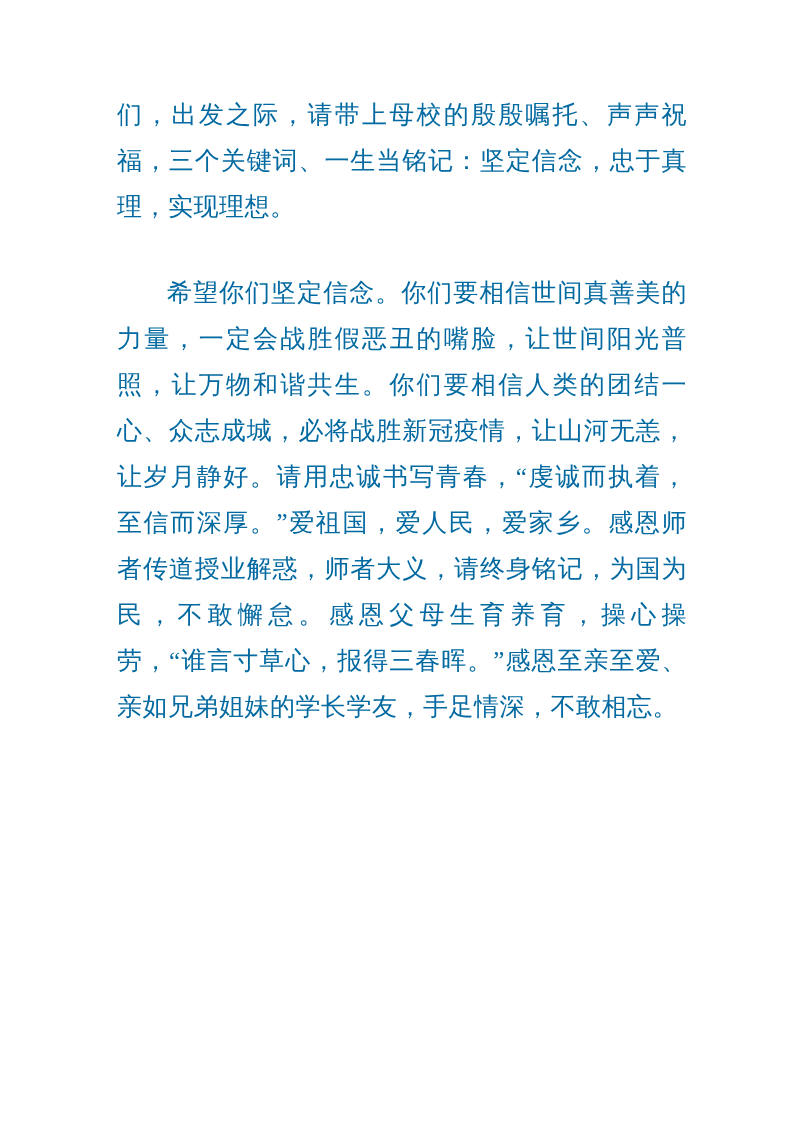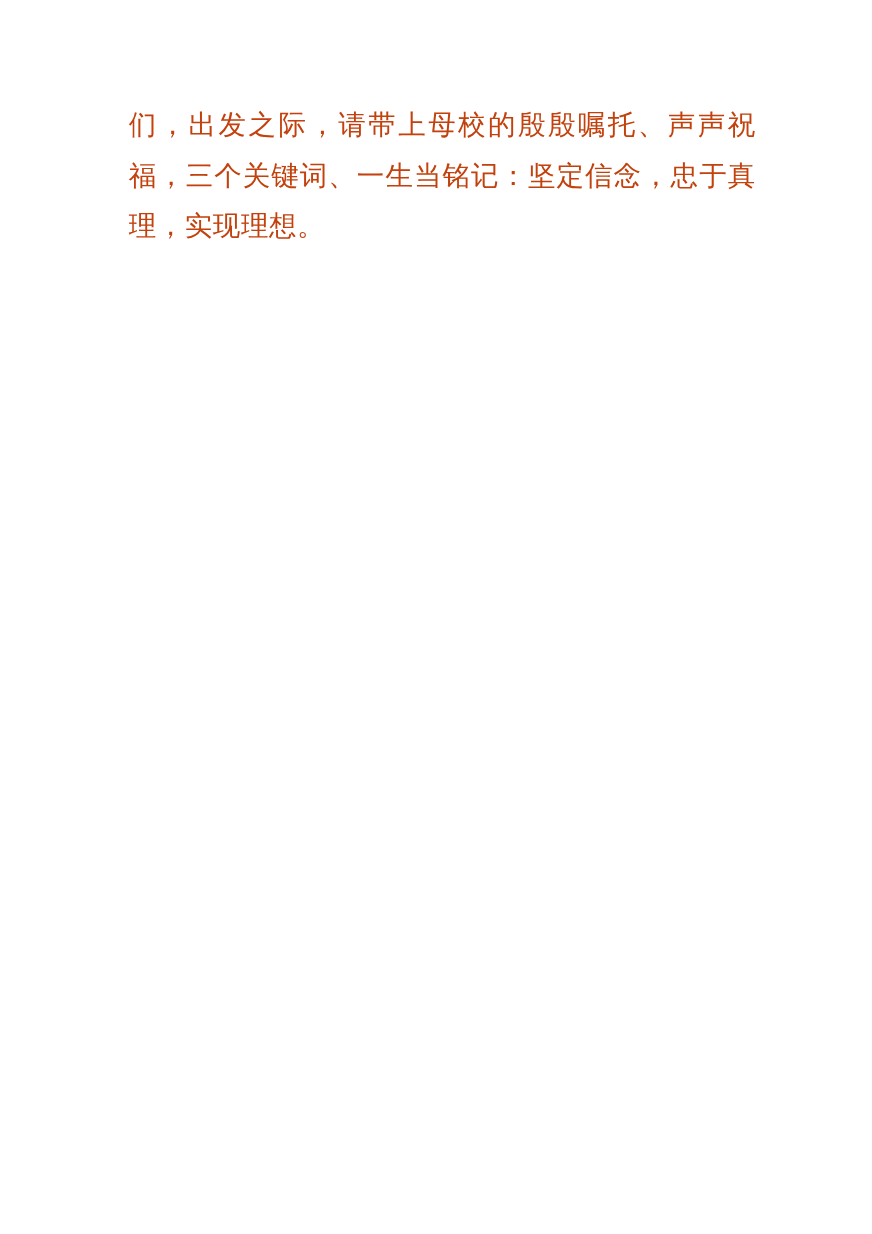--- a/index.html
+++ b/index.html
@@ -13,21 +13,21 @@
     height: 1122px;
     background: #ffffff;
     overflow: hidden;
     font-family: "Liberation Serif", "DejaVu Serif", serif;
   }
   .content {
     position: absolute;
     left: 117px;
     top: 92px;
     width: 570px;
-    color: #c2410c;
+    color: #0369a1;
     font-size: 25px;
     line-height: 46px;
     letter-spacing: 0.5px;
     text-align: justify;
     text-justify: inter-ideograph;
   }
   .para {
     margin: 0 0 40px 0;
     text-indent: 0;
   }
@@ -37,15 +37,16 @@
   .para:last-child {
     margin-bottom: 0;
   }
 </style>
 </head>
 <body>
 
 <div class="page">
   <div class="content">
     <p class="para">们，出发之际，请带上母校的殷殷嘱托、声声祝福，三个关键词、一生当铭记：坚定信念，忠于真理，实现理想。</p>
+    <p class="para indented">希望你们坚定信念。你们要相信世间真善美的力量，一定会战胜假恶丑的嘴脸，让世间阳光普照，让万物和谐共生。你们要相信人类的团结一心、众志成城，必将战胜新冠疫情，让山河无恙，让岁月静好。请用忠诚书写青春，“虔诚而执着，至信而深厚。”爱祖国，爱人民，爱家乡。感恩师者传道授业解惑，师者大义，请终身铭记，为国为民，不敢懈怠。感恩父母生育养育，操心操劳，“谁言寸草心，报得三春晖。”感恩至亲至爱、亲如兄弟姐妹的学长学友，手足情深，不敢相忘。</p>
 
   </div>
 </div>
 
 </body></html>

